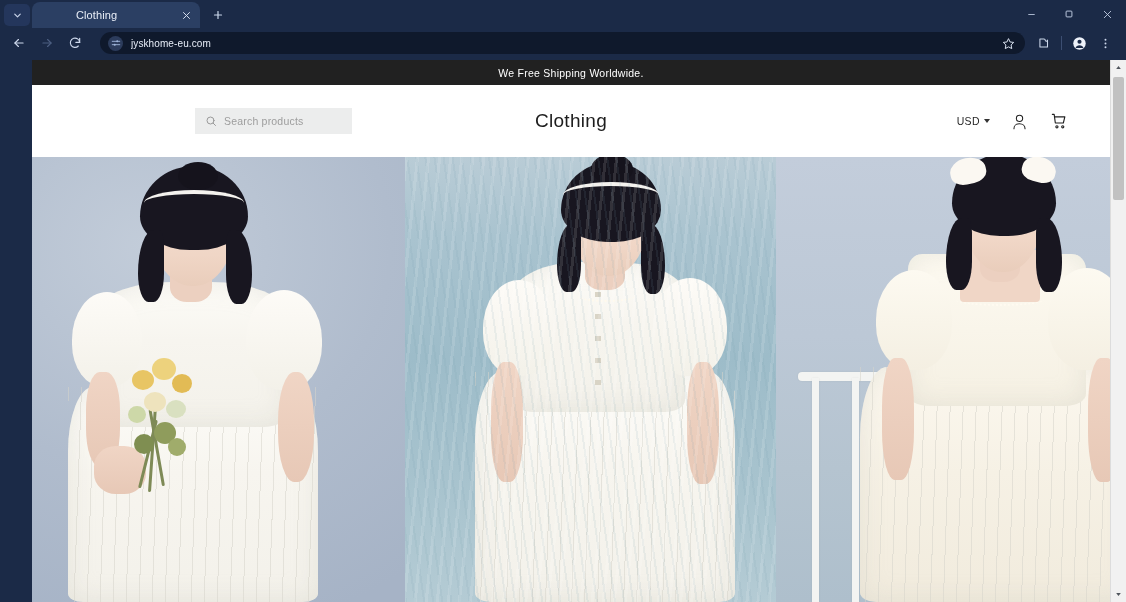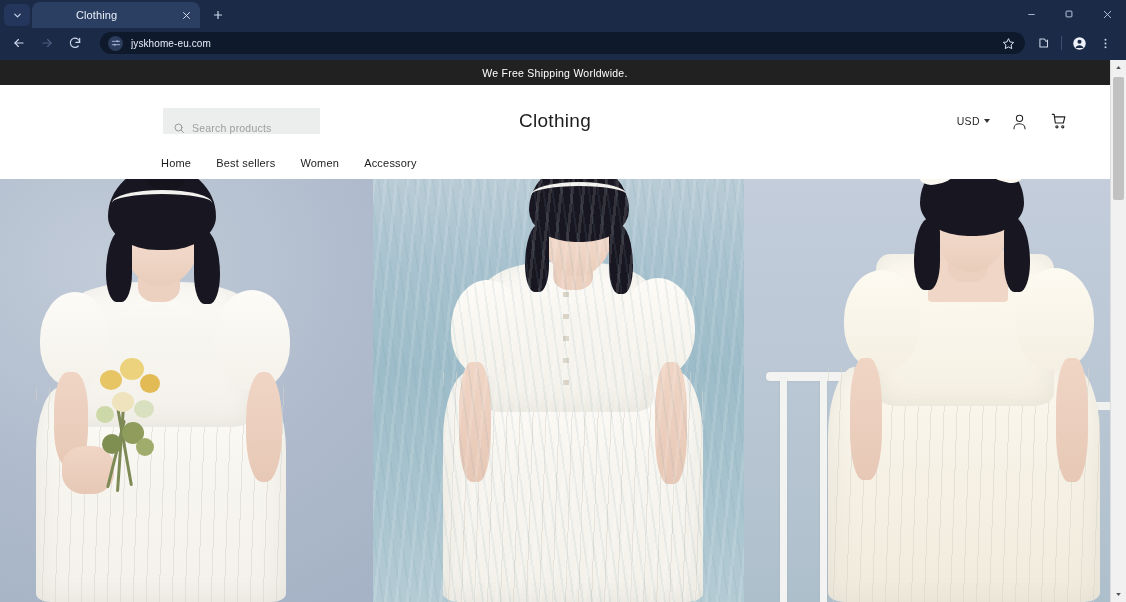--- a/index.html
+++ b/index.html
@@ -183,20 +183,21 @@
     margin: 0 4px;
   }
 
   
   .viewport {
     flex: 1;
     position: relative;
     background: #ffffff;
     overflow: hidden;
     display: flex;
+    margin-left: 32px;
   }
   .page {
     flex: 1;
     min-width: 0;
     position: relative;
     background: #fff;
     display: flex;
     flex-direction: column;
   }
 
@@ -222,21 +223,21 @@
     padding: 0 32px 0 0;
     flex: 0 0 72px;
     position: relative;
   }
   .search-box {
     width: 157px;
     height: 26px;
     background: #eceded;
     margin-left: 163px;
     display: flex;
-    align-items: flex-end;
+    align-items: center;
     padding: 0 10px;
     box-sizing: border-box;
   }
   .search-icon {
     width: 12px;
     height: 12px;
     color: #9a9a9a;
     margin-right: 7px;
     display: flex;
     align-items: center;
@@ -627,26 +628,20 @@
           <div class="hdr-icon">
             <svg width="20" height="20" viewBox="0 0 24 24" fill="none" stroke="currentColor" stroke-width="1.35" stroke-linecap="round" stroke-linejoin="round">
                 <path d="M4 4h2.2l1.4 10.4h9.6L19 7H7"></path>
                 <circle cx="9.5" cy="19" r="1.3"></circle>
                 <circle cx="16.5" cy="19" r="1.3"></circle>
               </svg>
           </div>
         </div>
       </div>
 
-      <div class="navrow">
-        <a class="nav-link">Home</a>
-        <a class="nav-link">Best sellers</a>
-        <a class="nav-link">Women</a>
-        <a class="nav-link">Accessory</a>
-      </div>
 
       <div class="hero">
 
         <div class="hero-panel p1">
           <div class="scene">
             <div class="model" style="left:18px; bottom:0; width:320px; height:440px;">
 
               <div class="dress skirt" style="left:18px; bottom:0; width:250px; height:215px;">
                 <div class="pleats" style="height:215px;"></div>
               </div>

